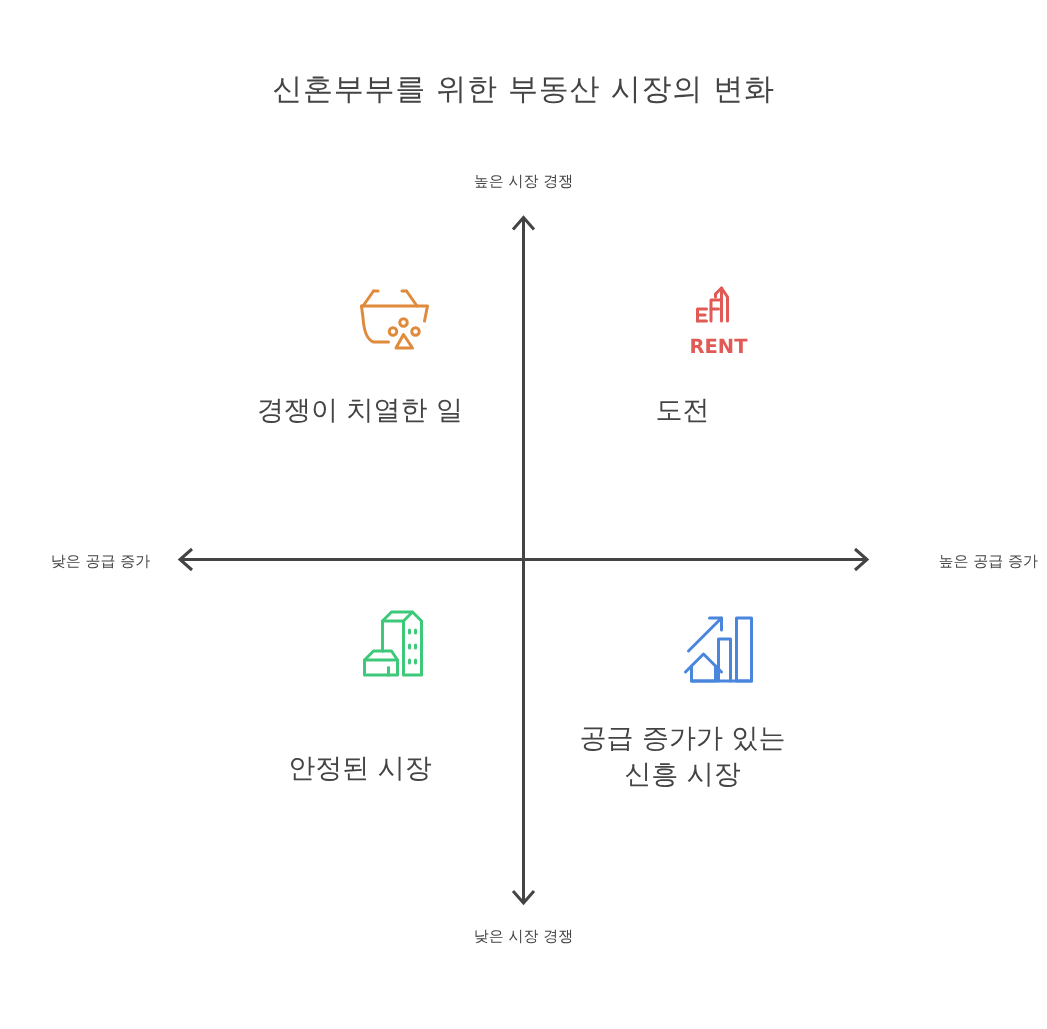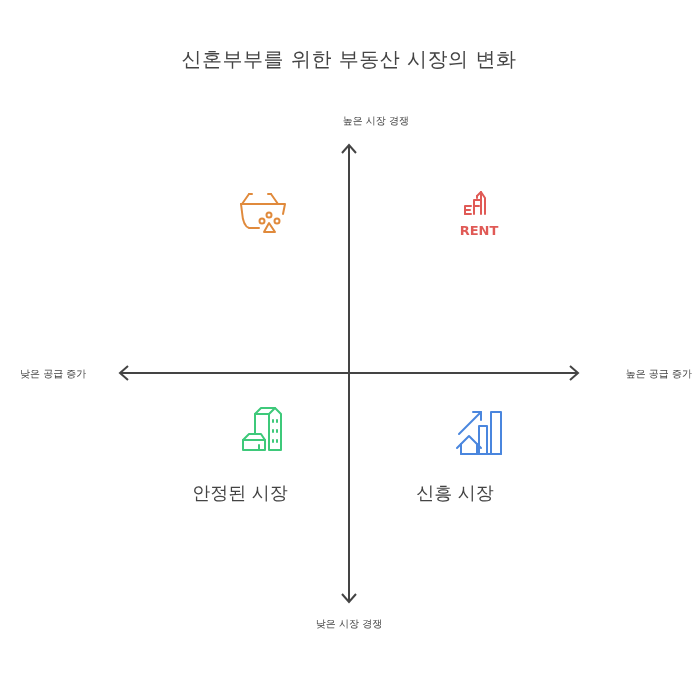--- a/index.html
+++ b/index.html
@@ -24,23 +24,23 @@
       font-size: 20px;
       color: #444444;
       letter-spacing: 0.5px;
     }
     .axis-label {
       position: absolute;
       font-size: 10px;
       color: #444444;
       white-space: nowrap;
     }
-    .axis-top { left: 289px; top: 114px; width: 120px; text-align: right; }
+    .axis-top { left: 289px; top: 114px; width: 120px; text-align: center; }
     .axis-bottom { left: 289px; top: 617px; width: 120px; text-align: center; }
-    .axis-left { left: 20px; top: 367px; width: 94px; text-align: left; }
+    .axis-left { left: 20px; top: 367px; width: 94px; text-align: center; }
     .axis-right { left: 592px; top: 367px; width: 100px; text-align: right; }
 
     svg.axes {
       position: absolute;
       left: 0;
       top: 0;
     }
     .quad-icon {
       position: absolute;
       width: 52px;
@@ -55,21 +55,21 @@
       color: #444444;
       width: 200px;
     }
     .q-tl-icon { left: 214px; top: 190px; }
     .q-tr-icon { left: 430px; top: 190px; }
     .q-bl-icon { left: 214px; top: 404px; }
     .q-br-icon { left: 430px; top: 404px; }
 
     .q-tl-label { left: 140px; top: 262px; }
     .q-tr-label { left: 355px; top: 262px; }
-    .q-bl-label { left: 140px; top: 481px; }
+    .q-bl-label { left: 140px; top: 501px; }
     .q-br-label { left: 355px; top: 481px; }
   </style>
 </head>
 <body>
 
 <div class="title">신혼부부를 위한 부동산 시장의 변화</div>
 
 <div class="axis-label axis-top">높은 시장 경쟁</div>
 <div class="axis-label axis-bottom">낮은 시장 경쟁</div>
 <div class="axis-label axis-left">낮은 공급 증가</div>
@@ -138,21 +138,24 @@
     <polyline points="20,8 28,8 28,16"></polyline>
     <path d="M4 44 L16 32 L28 44"></path>
     <path d="M8 40 L8 50 L24 50 L24 40"></path>
     <path d="M26 50 L26 22 L34 22 L34 50"></path>
     <path d="M38 50 L38 8 L48 8 L48 50 Z"></path>
     <line x1="8" y1="50" x2="48" y2="50"></line>
   </svg>
 </div>
 
 <div class="quad-label q-tl-label">
+  <div>경쟁이 치열한 일</div>
 </div>
 <div class="quad-label q-tr-label">
+  <div>도전</div>
 </div>
 <div class="quad-label q-bl-label">
   <div>안정된 시장</div>
 </div>
 <div class="quad-label q-br-label">
+  <div>공급 증가가 있는</div>
   <div>신흥 시장</div>
 </div>
 
 </body></html>

